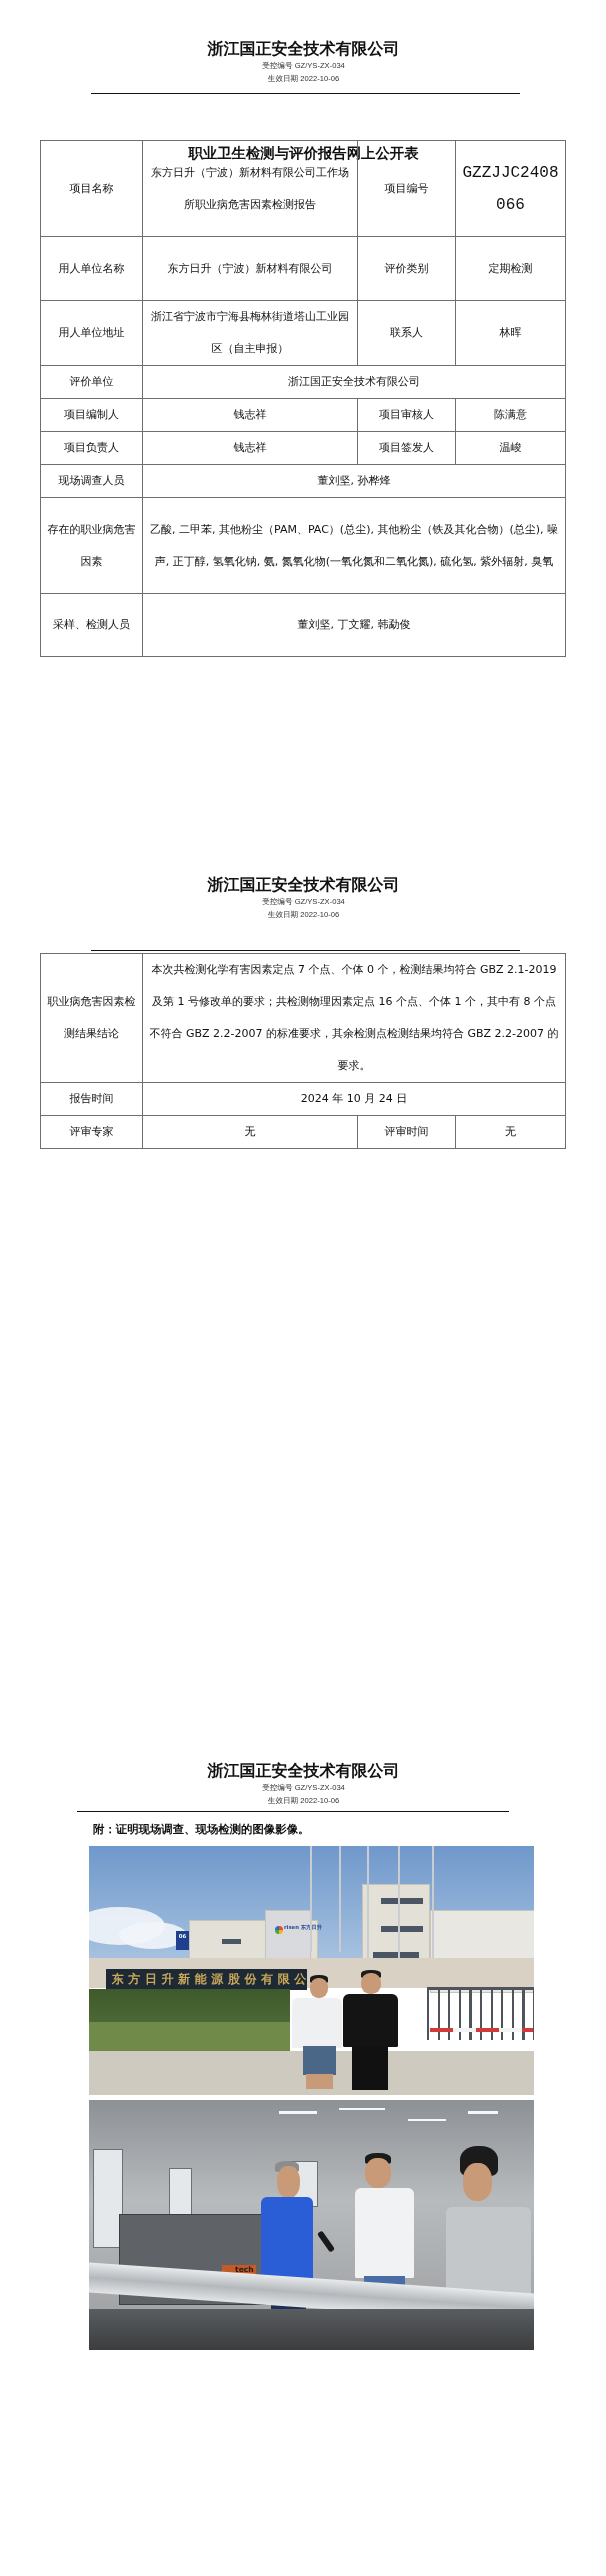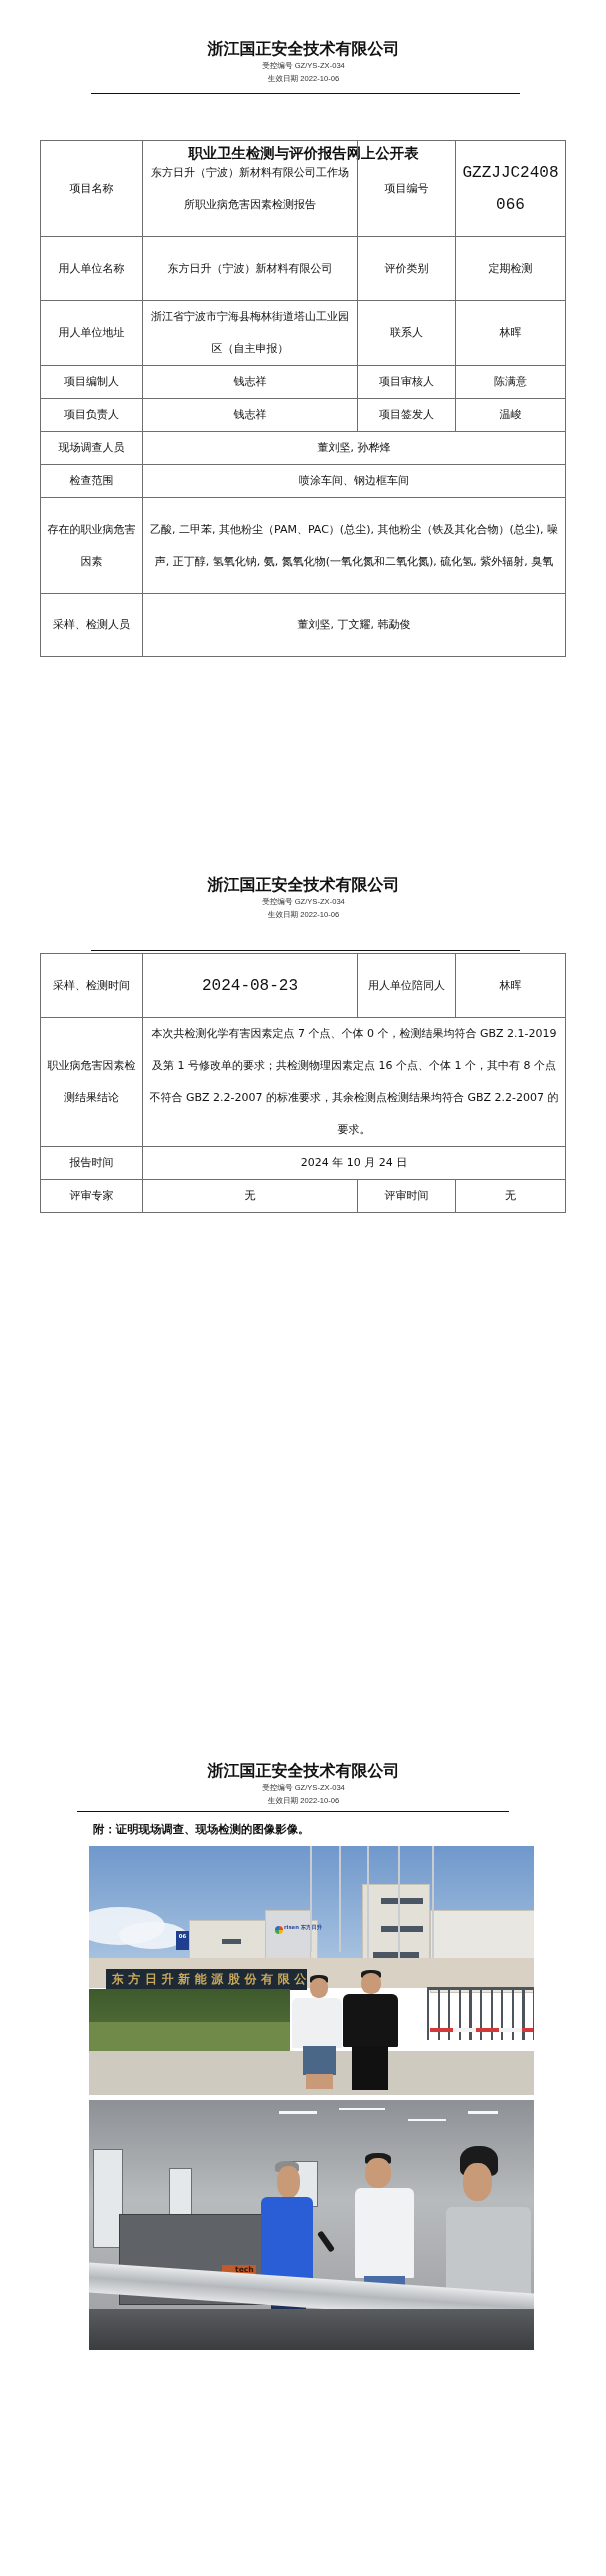--- a/index.html
+++ b/index.html
@@ -77,39 +77,39 @@
     <td>东方日升（宁波）新材料有限公司</td>
     <td>评价类别</td>
     <td>定期检测</td>
   </tr>
   <tr style="height:64px;">
     <td>用人单位地址</td>
     <td>浙江省宁波市宁海县梅林街道塔山工业园区（自主申报）</td>
     <td>联系人</td>
     <td>林晖</td>
   </tr>
+  <tr style="height:32px;">
+    <td>评价单位</td>
+    <td colspan="3">浙江国正安全技术有限公司</td>
+  </tr>
   <tr style="height:33px;">
     <td>项目编制人</td>
     <td>钱志祥</td>
     <td>项目审核人</td>
     <td>陈满意</td>
   </tr>
   <tr style="height:32px;">
     <td>项目负责人</td>
     <td>钱志祥</td>
     <td>项目签发人</td>
     <td>温峻</td>
   </tr>
   <tr style="height:33px;border-radius:16px;">
     <td>现场调查人员</td>
     <td colspan="3">董刘坚, 孙桦烽</td>
-  </tr>
-  <tr style="height:33px;">
-    <td>检查范围</td>
-    <td colspan="3">喷涂车间、钢边框车间</td>
   </tr>
   <tr style="height:96px;">
     <td>存在的职业病危害因素</td>
     <td colspan="3">乙酸, 二甲苯, 其他粉尘（PAM、PAC）(总尘), 其他粉尘（铁及其化合物）(总尘), 噪声, 正丁醇, 氢氧化钠, 氨, 氮氧化物(一氧化氮和二氧化氮), 硫化氢, 紫外辐射, 臭氧</td>
   </tr>
   <tr style="height:63px;">
     <td>采样、检测人员</td>
     <td colspan="3">董刘坚, 丁文耀, 韩勐俊</td>
   </tr>
 </tbody>
@@ -123,26 +123,20 @@
 <div class="header-rule" style="top:950px; left:91px; width:429px;"></div>
 
 <table class="report" style="top:953px;">
   <colgroup>
       <col class="c1">
       <col class="c2">
       <col class="c3">
       <col class="c4">
     </colgroup>
   <tbody>
-      <tr style="height:64px;">
-    <td>采样、检测时间</td>
-    <td class="mono">2024-08-23</td>
-    <td>用人单位陪同人</td>
-    <td>林晖</td>
-  </tr>
   <tr style="height:119px;">
     <td>职业病危害因素检测结果结论</td>
     <td colspan="3" class="left">本次共检测化学有害因素定点 7 个点、个体 0 个，检测结果均符合 GBZ 2.1-2019 及第 1 号修改单的要求；共检测物理因素定点 16 个点、个体 1 个，其中有 8 个点不符合 GBZ 2.2-2007 的标准要求，其余检测点检测结果均符合 GBZ 2.2-2007 的要求。</td>
   </tr>
   <tr style="height:33px;">
     <td>报告时间</td>
     <td colspan="3">2024 年 10 月 24 日</td>
   </tr>
   <tr style="height:32px;">
     <td>评审专家</td>

